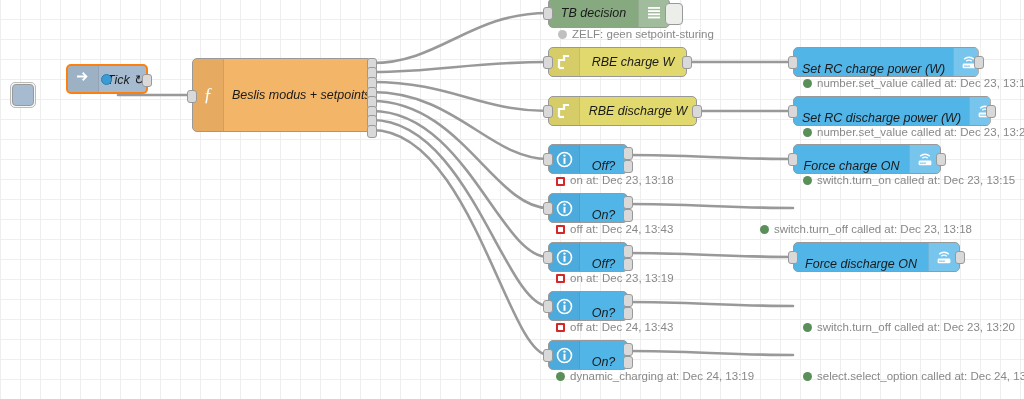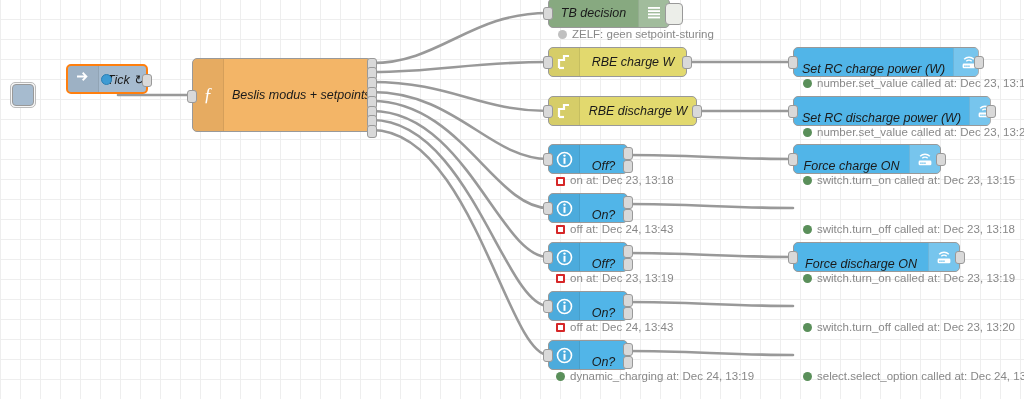--- a/index.html
+++ b/index.html
@@ -435,21 +435,21 @@
         </g>
       </svg>
     </div>
     <div class="port out" style="top:8px;"></div>
   </div>
   <div class="status" style="left:803px; top:174px;">
     <span class="dot green"></span>
     <span>switch.turn_on called at: Dec 23, 13:15</span>
   </div>
 
-  <div class="status" style="left:803px; top:223px;">
+  <div class="status" style="left:760px; top:223px;">
     <span class="dot green"></span>
     <span>switch.turn_off called at: Dec 23, 13:18</span>
   </div>
 
   <div class="node n-ha" style="left:793px; top:242px; width:167px;">
     <div class="port in" style="top:8px;"></div>
     <div class="lbl">Force discharge ON</div>
     <div class="ico-right">
       <svg class="glyph" width="18" height="16" viewBox="0 0 18 16">
         <path d="M4.2 5.2 A6.8 6.8 0 0 1 13.8 5.2" stroke="#ffffff" stroke-width="1.5" fill="none"></path>
@@ -457,24 +457,20 @@
         <rect x="2.6" y="9.6" width="12.8" height="4.6" rx="1.3" fill="#ffffff"></rect>
         <g fill="#51b5e8">
           <rect x="4.3" y="11.5" width="1.3" height="1.3"></rect>
           <rect x="6.3" y="11.5" width="1.3" height="1.3"></rect>
           <rect x="8.3" y="11.5" width="1.3" height="1.3"></rect>
         </g>
       </svg>
     </div>
     <div class="port out" style="top:8px;"></div>
   </div>
-  <div class="status" style="left:803px; top:272px;">
-    <span class="dot green"></span>
-    <span>switch.turn_on called at: Dec 23, 13:19</span>
-  </div>
 
   <div class="status" style="left:803px; top:321px;">
     <span class="dot green"></span>
     <span>switch.turn_off called at: Dec 23, 13:20</span>
   </div>
 
   <div class="status" style="left:803px; top:370px;">
     <span class="dot green"></span>
     <span>select.select_option called at: Dec 24, 13:19</span>
   </div>

